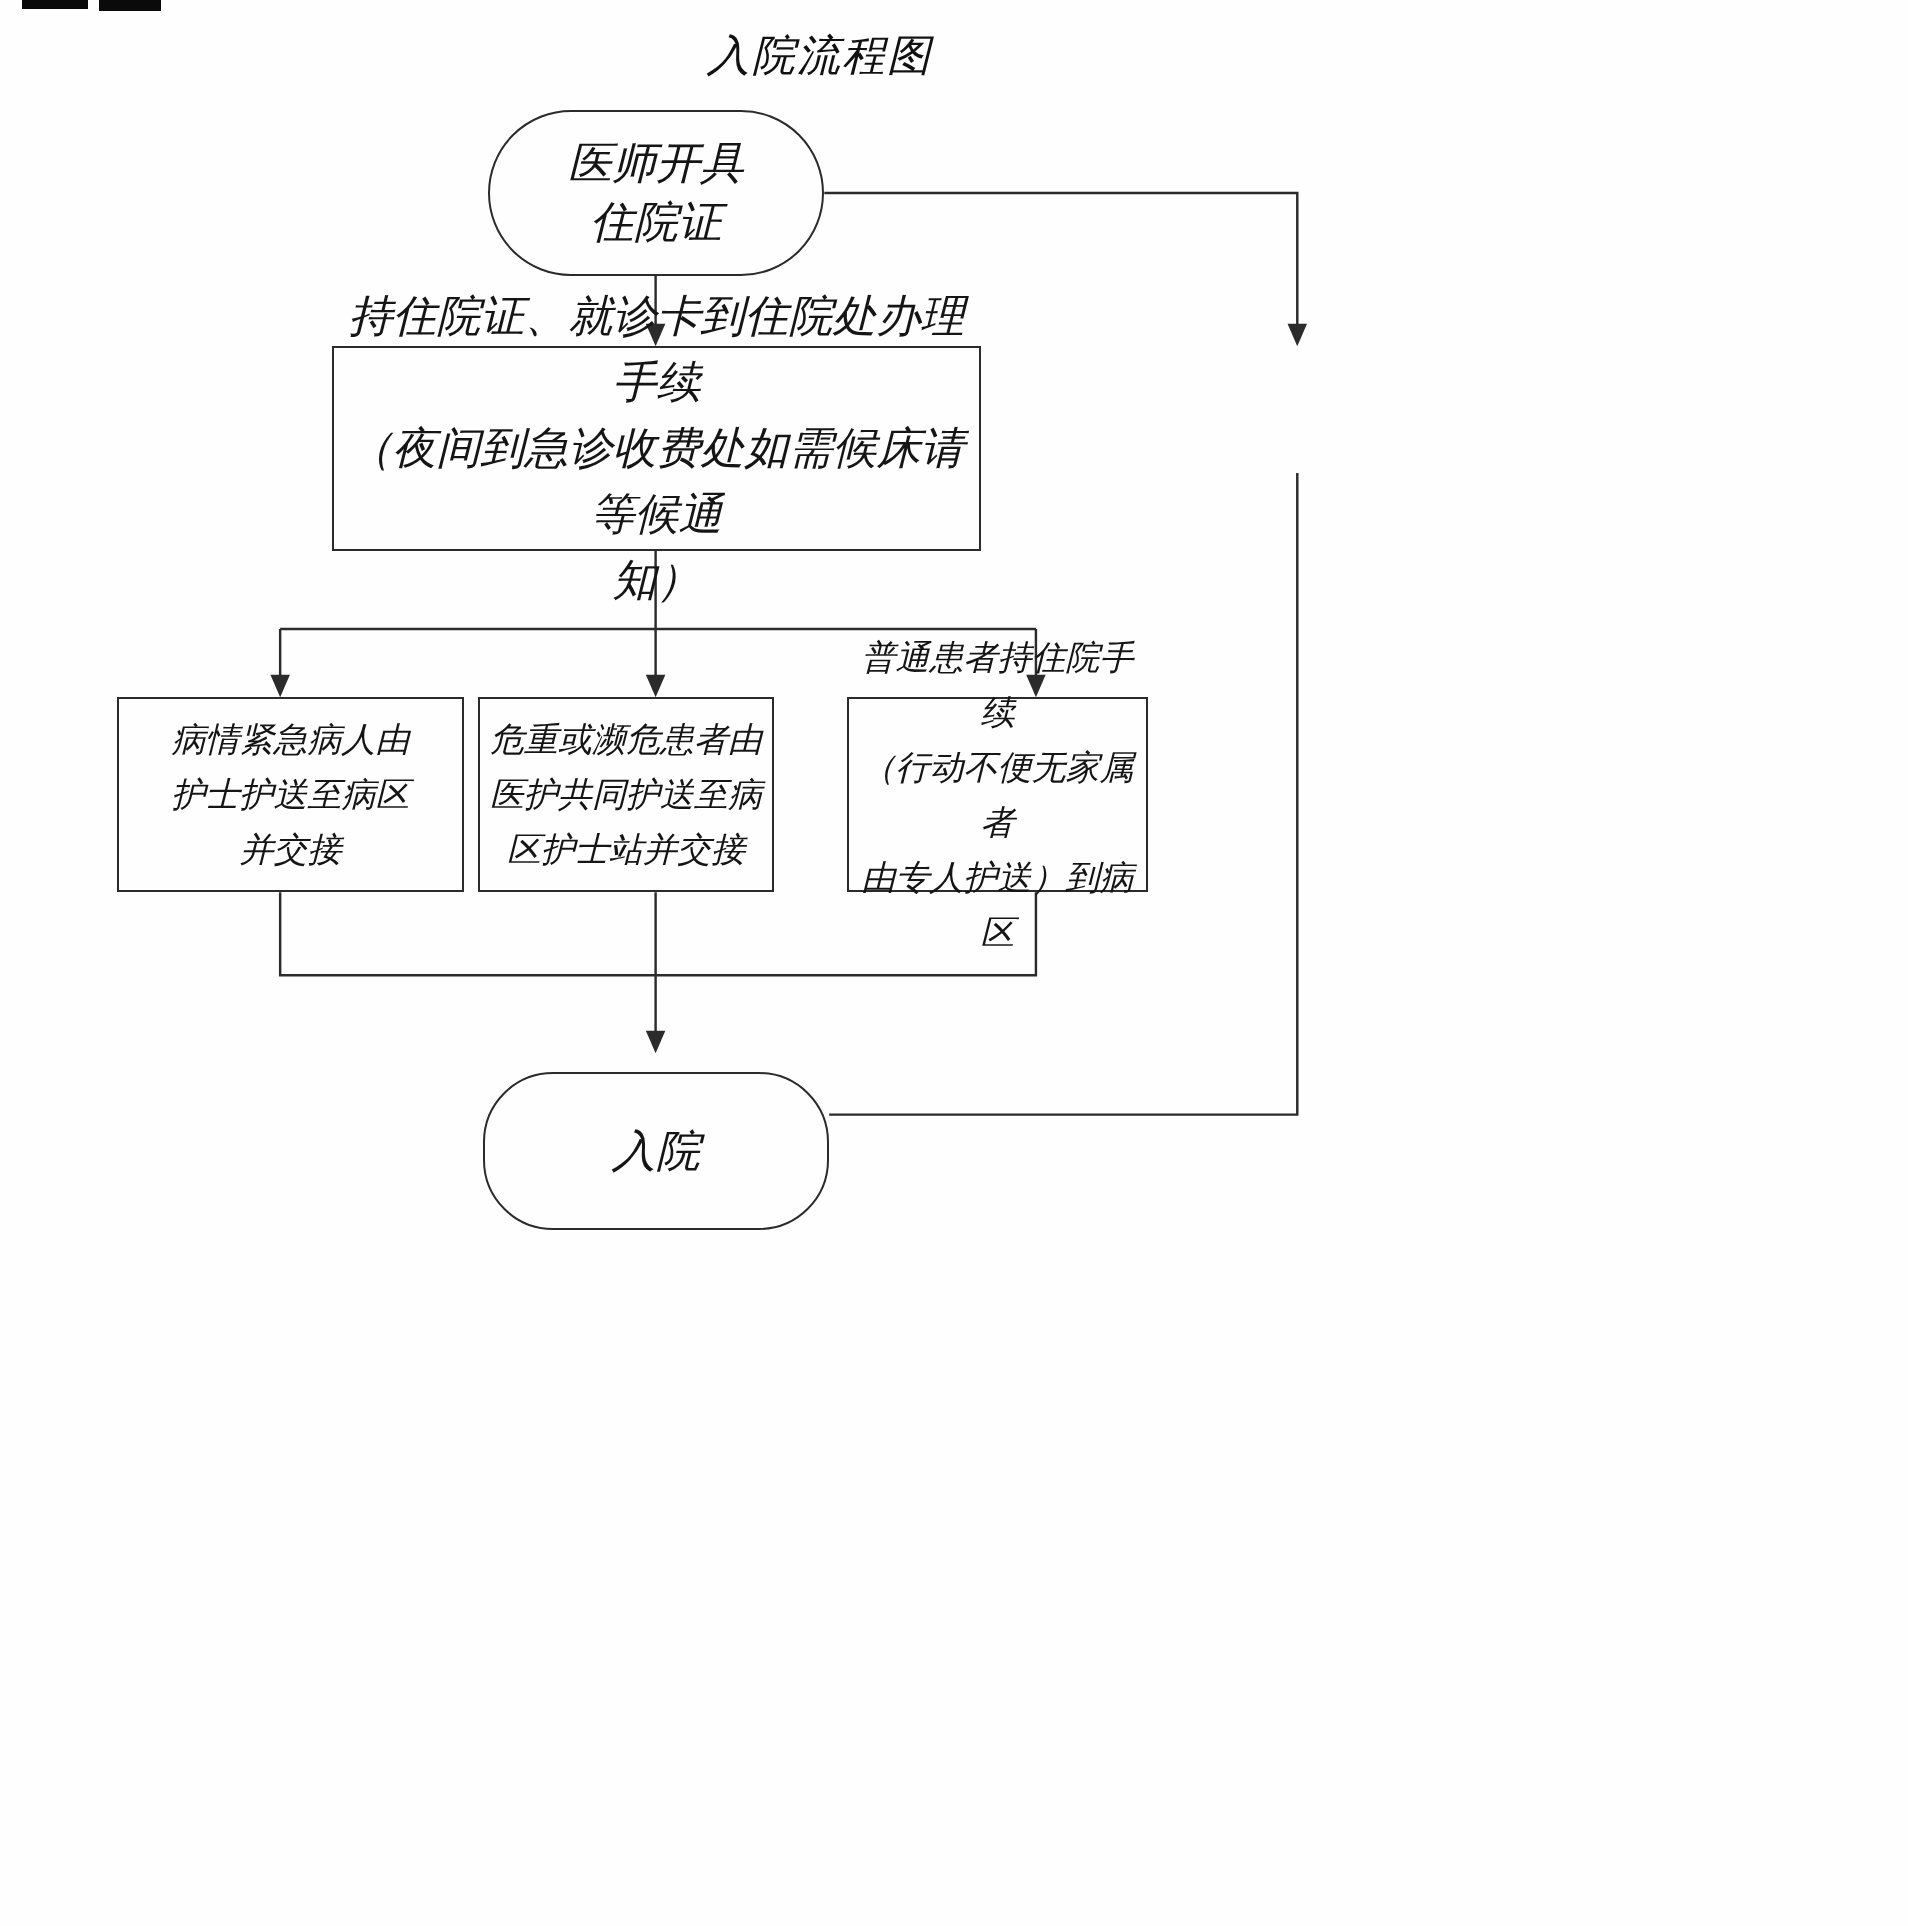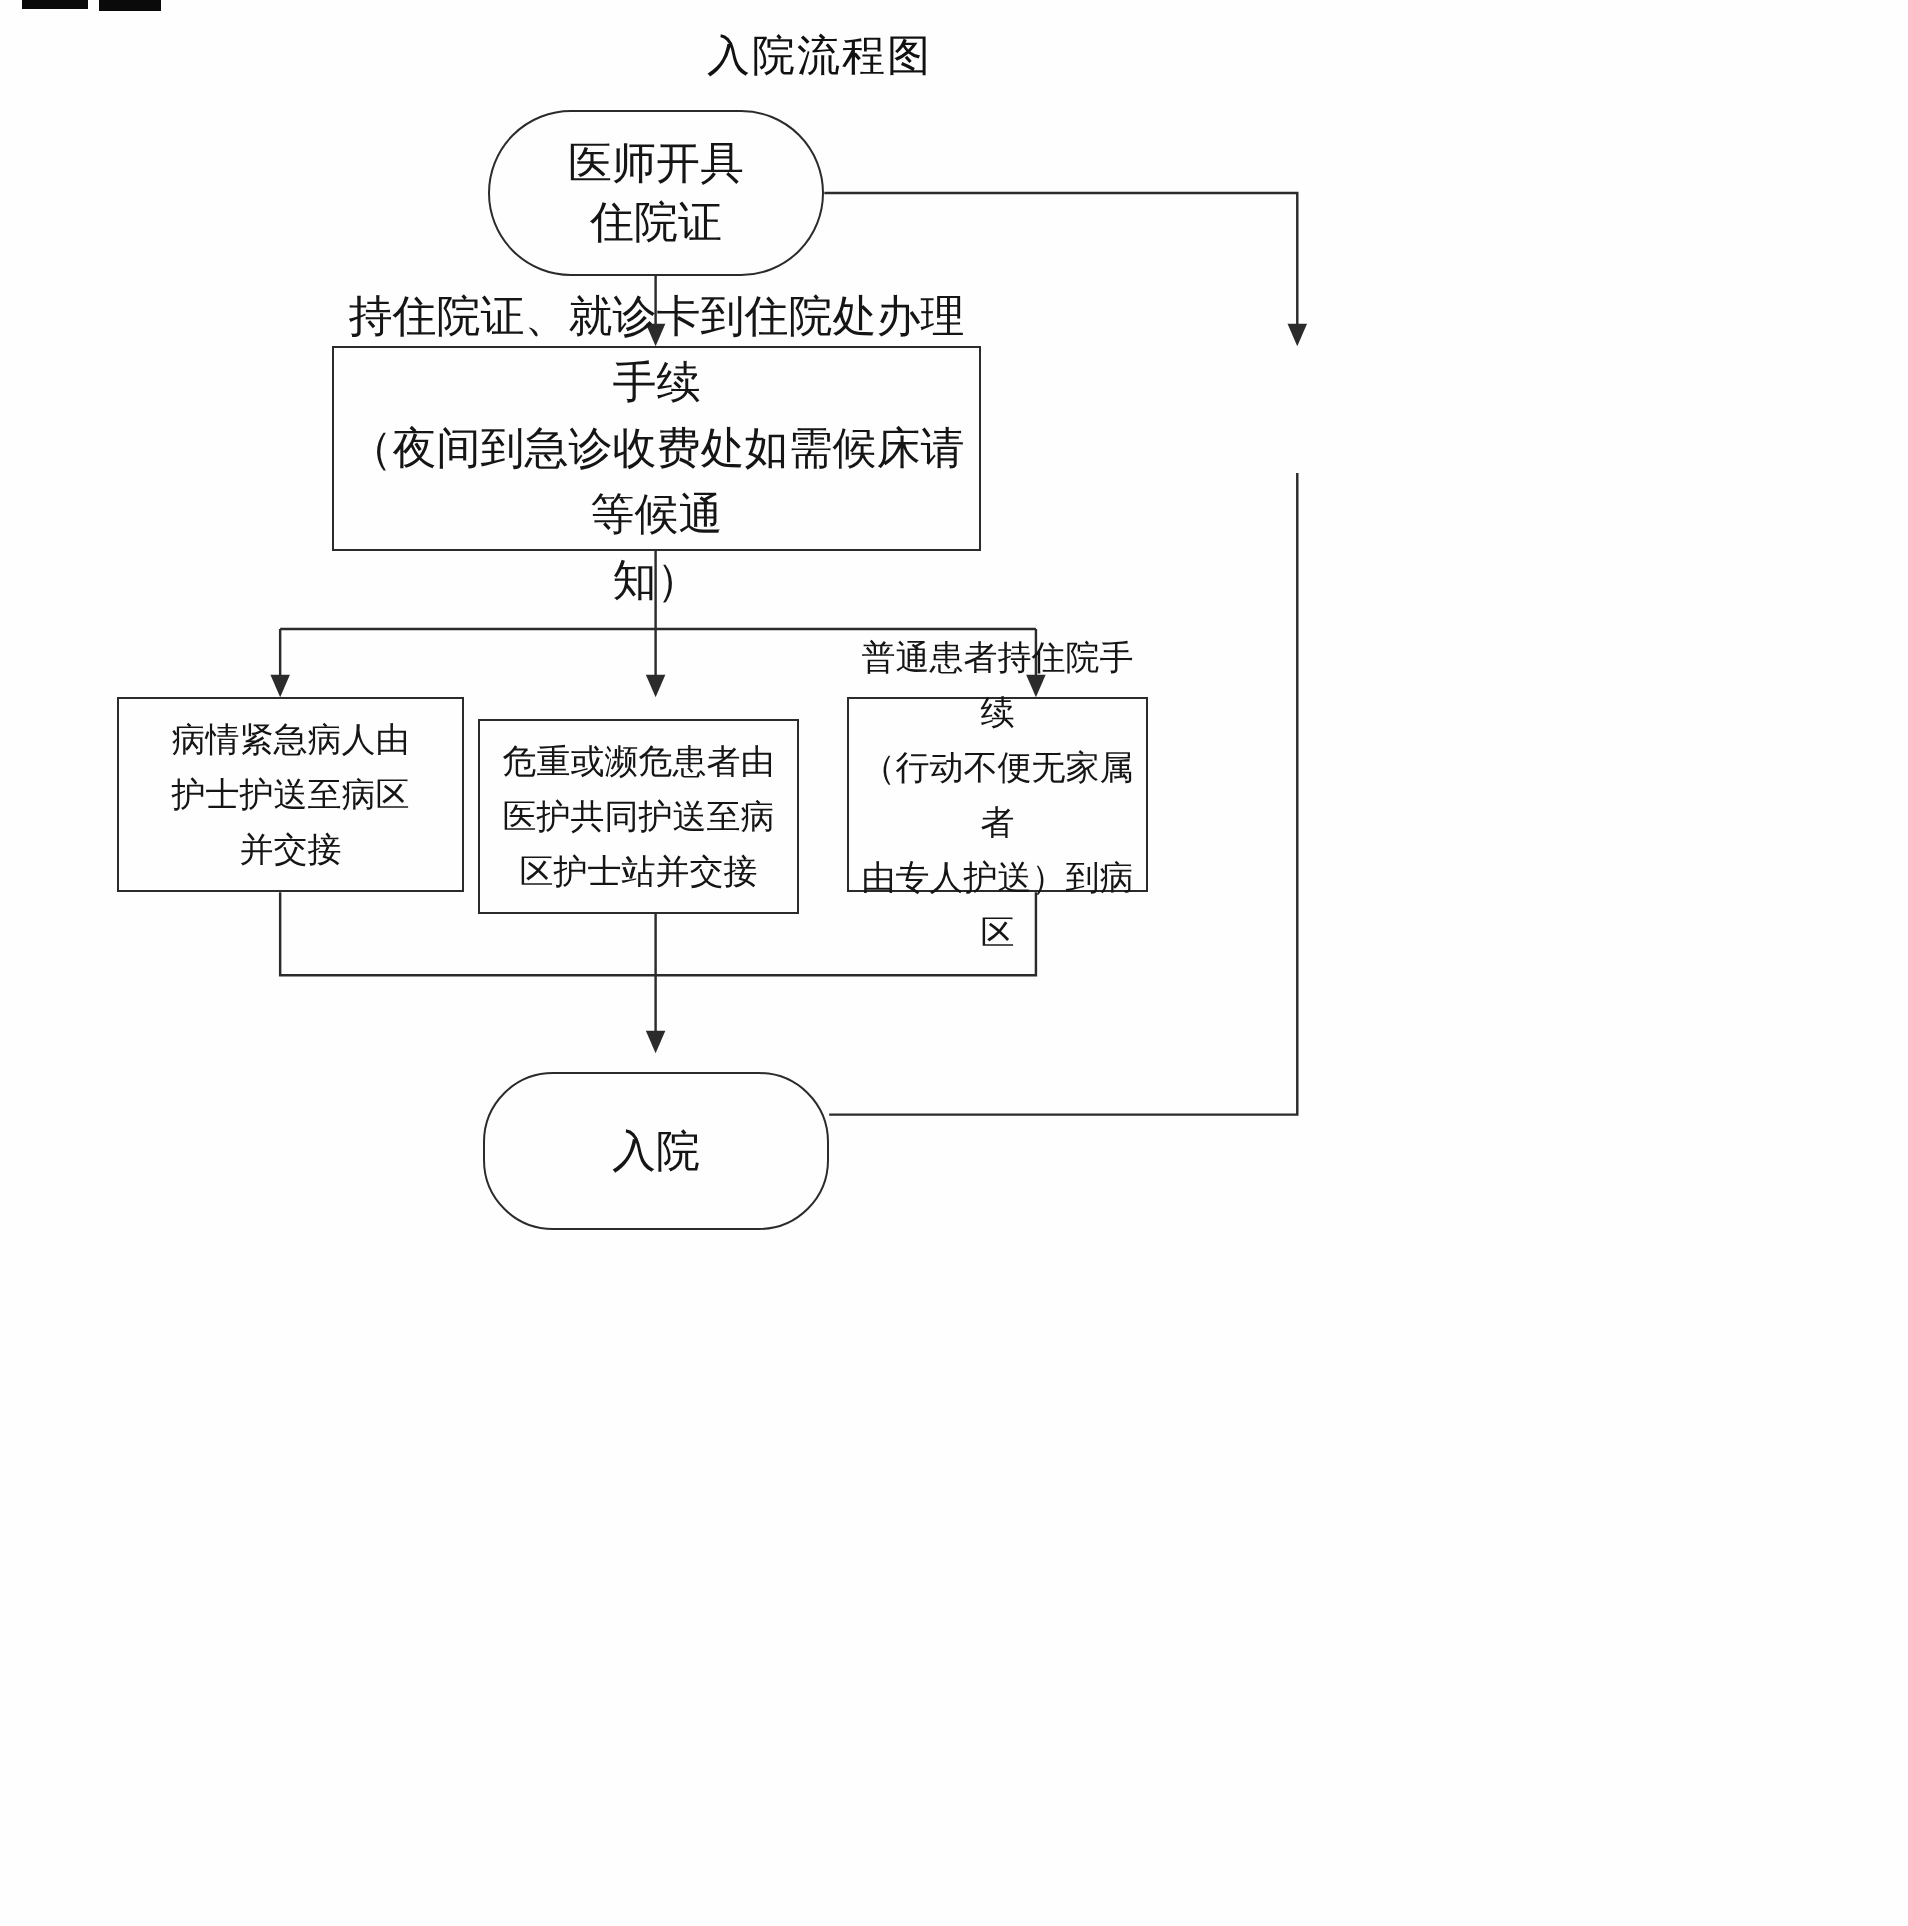--- a/index.html
+++ b/index.html
@@ -8,20 +8,21 @@
     background: #ffffff;
   }
   .page {
     position: relative;
     width: 1909px;
     height: 1926px;
     background: #fefefe;
     font-family: "Liberation Serif", serif;
     color: #141414;
     overflow: hidden;
+    font-style: italic;
   }
   .edges {
     position: absolute;
     left: 0;
     top: 0;
     width: 1909px;
     height: 1926px;
     pointer-events: none;
   }
   .title {
@@ -71,21 +72,21 @@
     line-height: 51px;
   }
   .branch {
     top: 697px;
     height: 195px;
     font-size: 34px;
     line-height: 55px;
     padding: 0 5.9px;
   }
   .branch-urgent   { left: 117px; width: 347px; }
-  .branch-critical { left: 478px; width: 321px; margin-top: 22px; }
+  .branch-critical { left: 478px; width: 296px; }
   .branch-normal   { left: 847px; width: 301px; }
   .stadium-end {
     left: 483px;
     top: 1072px;
     width: 346px;
     height: 158px;
     border-radius: 70px;
   }
   .artifact {
     position: absolute;

